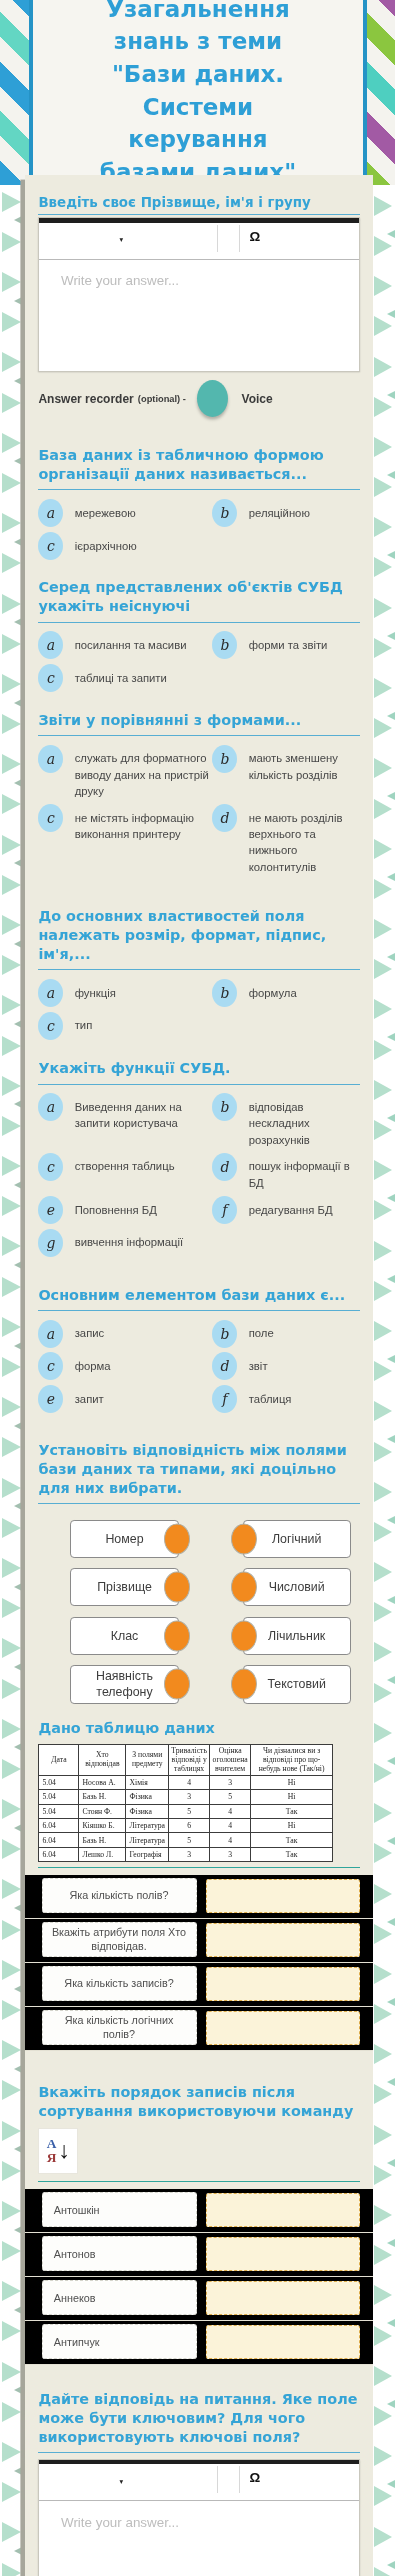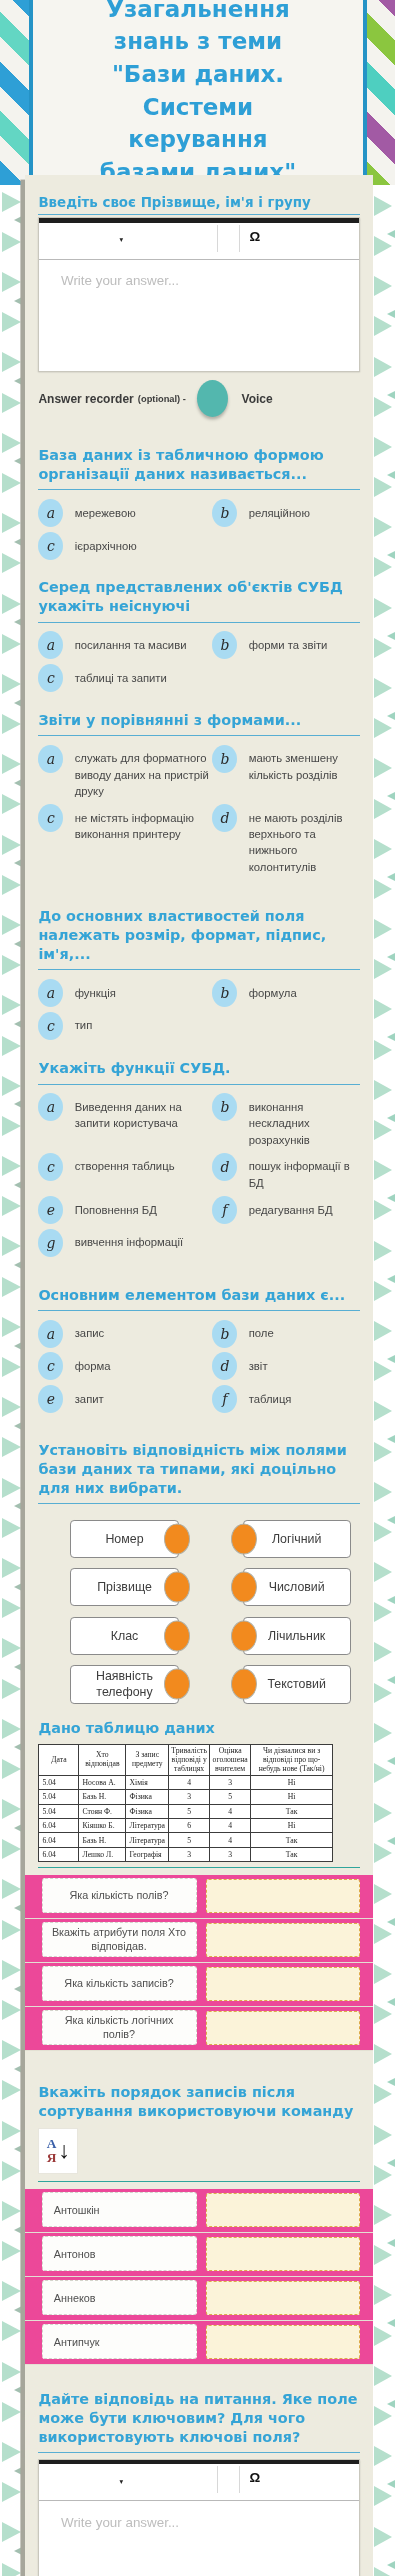--- a/index.html
+++ b/index.html
@@ -72,21 +72,21 @@
 
   
   table.dtable{border-collapse:collapse;background:#fff;margin-top:6.2px;
     font-family:"Liberation Serif",serif;color:#1c1c1c;border:0.8px solid #3c3c3c;}
   table.dtable th,table.dtable td{border:0.5px solid #3c3c3c;font-weight:normal;}
   table.dtable th{font-size:7.7px;text-align:center;padding:1.5px 2.1px;height:26px;line-height:1.15;}
   table.dtable td{font-size:7.7px;height:12.4px;padding:0.5px 3.1px;}
   td.c{text-align:center;}
 
   
-  .fills{margin:0 -13.4px;background:#ec4899;}
+  .fills{margin:0 -13.4px;background:#000000;}
   .fill-row{position:relative;height:43px;border-bottom:0.5px solid #e3e0d3;}
   .fill-label{position:absolute;left:16.5px;top:3.1px;width:155px;height:35px;background:#fdfdfb;
     border:1px dashed #d3d3ca;border-radius:3.1px;display:flex;align-items:center;justify-content:center;
     font-size:10.8px;color:#4f4f4f;text-align:center;line-height:1.3;padding:0 5.2px;box-sizing:border-box;}
   .fill-label.name{justify-content:flex-start;text-align:left;padding-left:11.3px;}
   .fill-answer{position:absolute;left:181px;top:4.1px;width:152px;height:32px;background:#fbf3d9;
     border:1px dashed #ddab48;border-radius:2.6px;cursor:text;}
 
   
   .sort-icon{width:38px;height:44px;background:#ffffff;border:0.5px solid #e8e6dd;
@@ -428,21 +428,21 @@
             <div class="opt">
               <span class="bubble">
                 <span>a</span>
               </span>
               <span class="olabel">Виведення даних на запити користувача</span>
             </div>
             <div class="opt">
               <span class="bubble">
                 <span>b</span>
               </span>
-              <span class="olabel">виконання нескладних розрахунків</span>
+              <span class="olabel">відповідав нескладних розрахунків</span>
             </div>
             <div class="opt">
               <span class="bubble">
                 <span>c</span>
               </span>
               <span class="olabel">створення таблиць</span>
             </div>
             <div class="opt">
               <span class="bubble">
                 <span>d</span>
@@ -544,21 +544,21 @@
               <col style="width:47px">
               <col style="width:42px">
             <col style="width:41px">
               <col style="width:41px">
               <col style="width:82px">
           </colgroup>
           <thead>
               <tr>
                 <th>Дата</th>
                 <th>Хто відповідав</th>
-                <th>З запис предмету</th>
+                <th>З полями предмету</th>
                 <th>Тривалість відповіді у таблицях</th>
                 <th>Оцінка оголошена вчителем</th>
                 <th>Чи дізналися ви з відповіді про що-небудь нове (Так/ні)</th>
               </tr>
             </thead>
             <tbody>
               <tr>
                 <td>5.04</td>
                 <td>Носова А.</td>
                 <td>Хімія</td>

